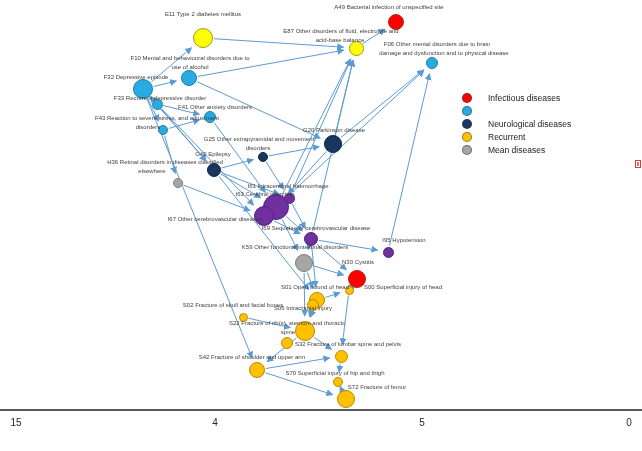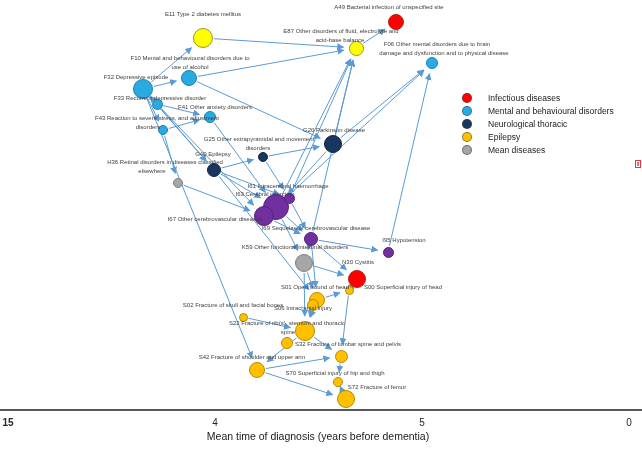--- a/index.html
+++ b/index.html
@@ -161,41 +161,39 @@
       <div class="nlabel" style="left: 377px; top: 387px;">S72 Fracture of femur</div>
     </div>
 
   <div class="legend" id="legend">
       <div class="legend-row">
         <span class="legend-dot" style="background: rgb(255, 0, 0);"></span>
         <span class="legend-label">Infectious diseases</span>
       </div>
       <div class="legend-row">
         <span class="legend-dot" style="background: rgb(41, 171, 226);"></span>
-        <span class="legend-label">Mental and behavioural disorders</span>
       </div>
       <div class="legend-row">
         <span class="legend-dot" style="background: rgb(23, 55, 94);"></span>
-        <span class="legend-label">Neurological thoracic</span>
+        <span class="legend-label">Neurological diseases</span>
       </div>
       <div class="legend-row">
         <span class="legend-dot" style="background: rgb(255, 192, 0);"></span>
-        <span class="legend-label">Epilepsy</span>
+        <span class="legend-label">Recurrent</span>
       </div>
       <div class="legend-row">
         <span class="legend-dot" style="background: rgb(166, 166, 166);"></span>
         <span class="legend-label">Mean diseases</span>
       </div>
     </div>
 
   <div class="axis-line"></div>
   <div id="tick-layer">
-      <div class="tick" style="left: 8px; font-weight: bold;">15</div>
+      <div class="tick" style="left: 16px;">15</div>
       <div class="tick" style="left: 215px;">4</div>
       <div class="tick" style="left: 422px;">5</div>
       <div class="tick" style="left: 629px;">0</div>
     </div>
-  <div class="axis-title">Mean time of diagnosis (years before dementia)</div>
 
   <div class="artifact">
       <i></i>
     </div>
 </div>
 
 </body></html>

